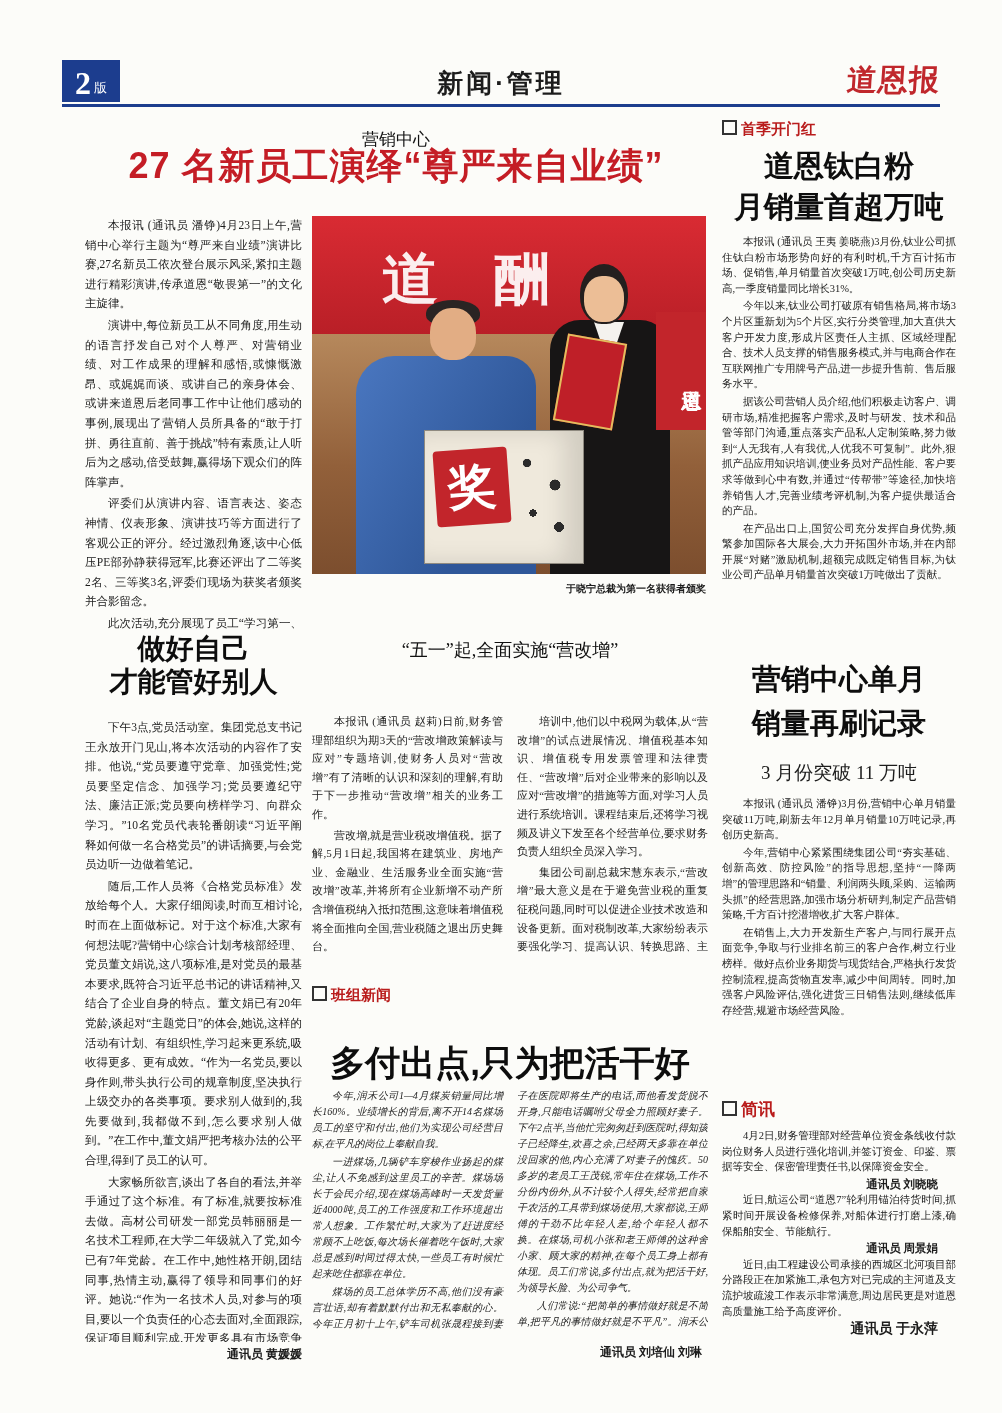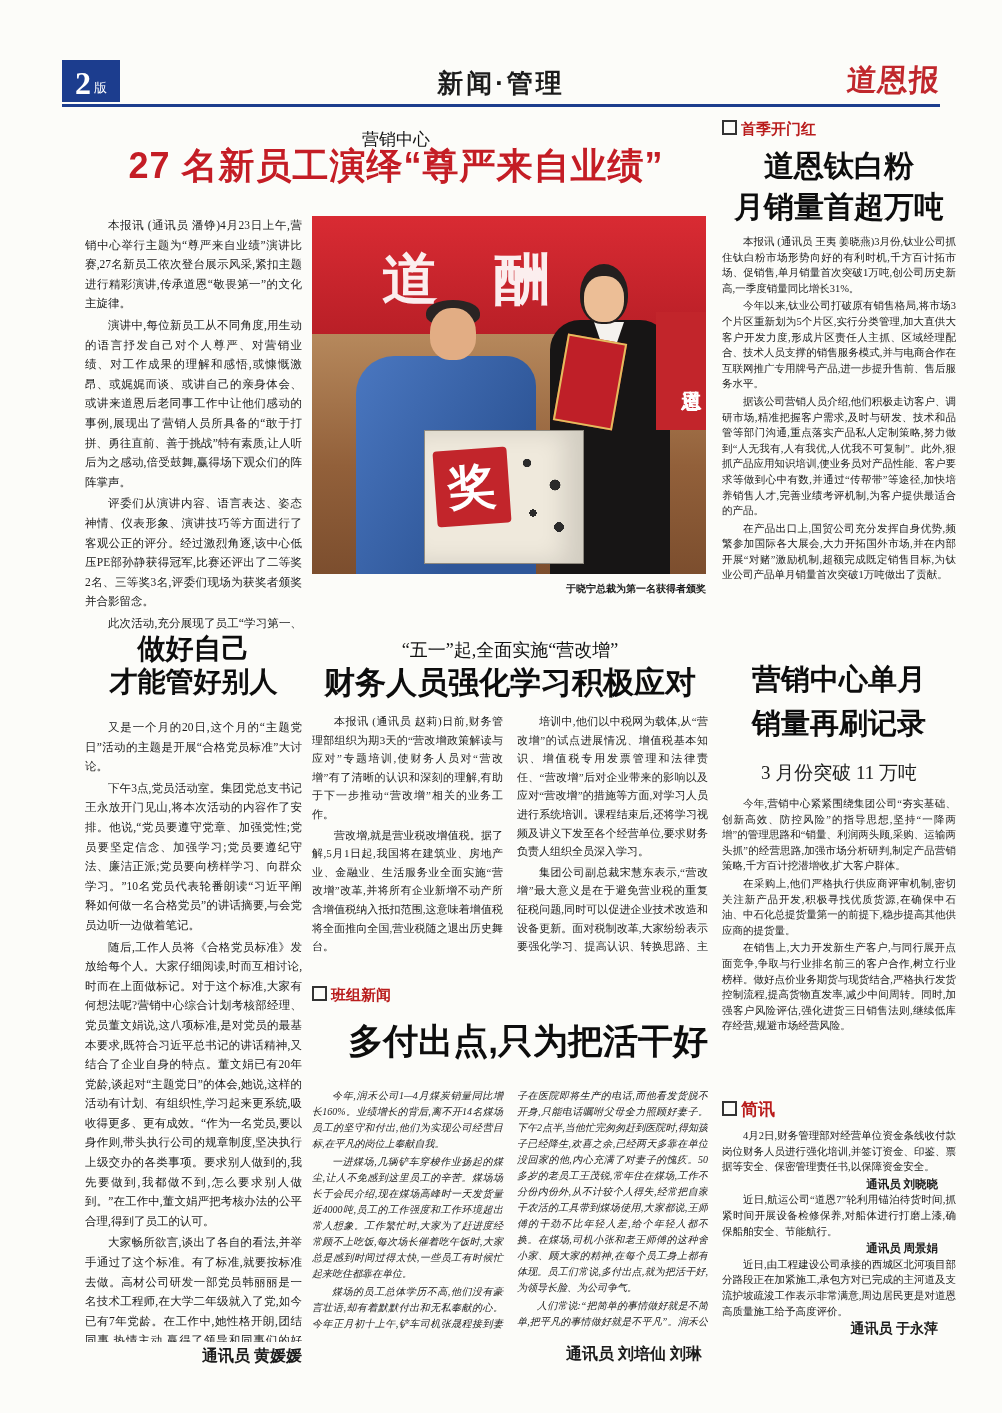--- a/index.html
+++ b/index.html
@@ -26,21 +26,21 @@
   .hl-main{font-size:36px;line-height:1.1;font-weight:bold;color:#c41d25;text-align:center;
            font-family:"Liberation Sans","DejaVu Sans",sans-serif;letter-spacing:1px;}
   .hl-blk{font-weight:bold;color:#0d0d0d;text-align:center;font-family:"Liberation Sans","DejaVu Sans",sans-serif;}
 
   
   .t-left{font-size:11.5px;line-height:19.6px;}
   .t-mid{font-size:11px;line-height:18.6px;}
   .t-coal{font-size:10px;line-height:16px;font-style:italic;}
   .t-right{font-size:10.5px;line-height:15.6px;}
   .cols2{column-count:2;column-gap:14px;}
-  .byline{font-weight:bold;text-align:right;font-size:16px;}
+  .byline{font-weight:bold;text-align:right;font-size:12px;}
   .clip{overflow:hidden;}
 
   
   .photo{left:312px;top:216px;width:394px;height:358px;background:linear-gradient(180deg,#caa06b 0%,#b4865a 35%,#92603a 70%,#7c4e2e 100%);overflow:hidden;}
   .ph-banner{position:absolute;left:0;top:0;width:100%;height:118px;
              background:linear-gradient(180deg,#d92b33,#b91f27);}
   .ph-banner-text{position:absolute;left:70px;top:26px;font-size:56px;color:rgba(255,255,255,.92);
                   letter-spacing:56px;font-weight:bold;font-family:Liberation Sans, sans-serif;white-space:nowrap;}
   .ph-sign{position:absolute;right:0;top:96px;width:50px;height:118px;background:#c2252b;
            color:#fff;writing-mode:vertical-rl;text-align:center;font-size:20px;font-weight:bold;padding-top:8px;box-sizing:border-box;}
@@ -106,41 +106,39 @@
       <div class="prize-dots"></div>
     </div>
   </div>
   <div class="abs caption">于晓宁总裁为第一名获得者颁奖</div>
 
   <div class="abs hl-blk" style="left:85px;top:632px;width:217px;font-size:28px;line-height:1.18;">
     <div>做好自己</div>
     <div>才能管好别人</div>
   </div>
   <div class="abs t-left clip" style="left:85px;top:718px;width:217px;height:624px;">
-    <p>又是一个月的20日,这个月的“主题党日”活动的主题是开展“合格党员标准”大讨论。</p>
     <p>下午3点,党员活动室。集团党总支书记王永放开门见山,将本次活动的内容作了安排。他说,“党员要遵守党章、加强党性;党员要坚定信念、加强学习;党员要遵纪守法、廉洁正派;党员要向榜样学习、向群众学习。”10名党员代表轮番朗读“习近平阐释如何做一名合格党员”的讲话摘要,与会党员边听一边做着笔记。</p>
     <p>随后,工作人员将《合格党员标准》发放给每个人。大家仔细阅读,时而互相讨论,时而在上面做标记。对于这个标准,大家有何想法呢?营销中心综合计划考核部经理、党员董文娟说,这八项标准,是对党员的最基本要求,既符合习近平总书记的讲话精神,又结合了企业自身的特点。董文娟已有20年党龄,谈起对“主题党日”的体会,她说,这样的活动有计划、有组织性,学习起来更系统,吸收得更多、更有成效。“作为一名党员,要以身作则,带头执行公司的规章制度,坚决执行上级交办的各类事项。要求别人做到的,我先要做到,我都做不到,怎么要求别人做到。”在工作中,董文娟严把考核办法的公平合理,得到了员工的认可。</p>
     <p>大家畅所欲言,谈出了各自的看法,并举手通过了这个标准。有了标准,就要按标准去做。高材公司研发一部党员韩丽丽是一名技术工程师,在大学二年级就入了党,如今已有7年党龄。在工作中,她性格开朗,团结同事,热情主动,赢得了领导和同事们的好评。她说:“作为一名技术人员,对参与的项目,要以一个负责任的心态去面对,全面跟踪,保证项目顺利完成,开发更多具有市场竞争力的产品。”</p>
 
   </div>
   <div class="abs byline" style="left:85px;top:1346px;width:217px;">通讯员 黄媛媛</div>
 
   <div class="abs kicker" style="left:312px;top:638px;width:396px;font-size:18px;">“五一”起,全面实施“营改增”</div>
-  <div class="abs hl-blk" style="left:312px;top:662px;width:396px;font-size:31px;">财务人员强化学习积极应对</div>
   <div class="abs t-mid cols2 clip" style="left:312px;top:712px;width:396px;height:246px;">
     <p>本报讯 (通讯员 赵莉)日前,财务管理部组织为期3天的“营改增政策解读与应对”专题培训,使财务人员对“营改增”有了清晰的认识和深刻的理解,有助于下一步推动“营改增”相关的业务工作。</p>
     <p>营改增,就是营业税改增值税。据了解,5月1日起,我国将在建筑业、房地产业、金融业、生活服务业全面实施“营改增”改革,并将所有企业新增不动产所含增值税纳入抵扣范围,这意味着增值税将全面推向全国,营业税随之退出历史舞台。</p>
     <p>培训中,他们以中税网为载体,从“营改增”的试点进展情况、增值税基本知识、增值税专用发票管理和法律责任、“营改增”后对企业带来的影响以及应对“营改增”的措施等方面,对学习人员进行系统培训。课程结束后,还将学习视频及讲义下发至各个经营单位,要求财务负责人组织全员深入学习。</p>
     <p>集团公司副总裁宋慧东表示,“营改增”最大意义是在于避免营业税的重复征税问题,同时可以促进企业技术改造和设备更新。面对税制改革,大家纷纷表示要强化学习、提高认识、转换思路、主动作为,积极应对“营改增”给企业造成的冲击和影响,高度重视税收风险管控,最大限度地降低税收风险和成本,使企业享受政策“红利”,为企业创造最大价值。</p>
   </div>
 
   <div class="abs kicker-sm" style="left:312px;top:986px;">
     <span class="sq"></span><span>班组新闻</span>
   </div>
-  <div class="abs hl-blk" style="left:312px;top:1018px;width:396px;font-size:35px;text-align:right;">多付出点,只为把活干好</div>
+  <div class="abs hl-blk" style="left:312px;top:1040px;width:396px;font-size:35px;">多付出点,只为把活干好</div>
   <div class="abs t-coal cols2 clip" style="left:312px;top:1088px;width:396px;height:252px;">
     <p>今年,润禾公司1—4月煤炭销量同比增长160%。业绩增长的背后,离不开14名煤场员工的坚守和付出,他们为实现公司经营目标,在平凡的岗位上奉献自我。</p>
     <p>一进煤场,几辆铲车穿梭作业扬起的煤尘,让人不免感到这里员工的辛苦。煤场场长于会民介绍,现在煤场高峰时一天发货量近4000吨,员工的工作强度和工作环境超出常人想象。工作繁忙时,大家为了赶进度经常顾不上吃饭,每次场长催着吃午饭时,大家总是感到时间过得太快,一些员工有时候忙起来吃住都靠在单位。</p>
     <p>煤场的员工总体学历不高,他们没有豪言壮语,却有着默默付出和无私奉献的心。今年正月初十上午,铲车司机张晟程接到妻子在医院即将生产的电话,而他看发货脱不开身,只能电话嘱咐父母全力照顾好妻子。下午2点半,当他忙完匆匆赶到医院时,得知孩子已经降生,欢喜之余,已经两天多靠在单位没回家的他,内心充满了对妻子的愧疚。50多岁的老员工王茂锐,常年住在煤场,工作不分份内份外,从不计较个人得失,经常把自家干农活的工具带到煤场使用,大家都说,王师傅的干劲不比年轻人差,给个年轻人都不换。在煤场,司机小张和老王师傅的这种舍小家、顾大家的精神,在每个员工身上都有体现。员工们常说,多付出点,就为把活干好,为领导长脸、为公司争气。</p>
     <p>人们常说:“把简单的事情做好就是不简单,把平凡的事情做好就是不平凡”。润禾公司煤场的员工正在用这种最朴实的信念,用勤劳和汗水实现着自身价值,为公司的发展壮大奉献着力量。</p>
   </div>
   <div class="abs byline" style="left:312px;top:1344px;width:390px;">通讯员 刘培仙 刘琳</div>
 
   <div class="abs kicker-sm" style="left:722px;top:120px;">
     <span class="sq"></span><span>首季开门红</span>
@@ -155,22 +153,22 @@
     <p>据该公司营销人员介绍,他们积极走访客户、调研市场,精准把握客户需求,及时与研发、技术和品管等部门沟通,重点落实产品私人定制策略,努力做到“人无我有,人有我优,人优我不可复制”。此外,狠抓产品应用知识培训,使业务员对产品性能、客户要求等做到心中有数,并通过“传帮带”等途径,加快培养销售人才,完善业绩考评机制,为客户提供最适合的产品。</p>
     <p>在产品出口上,国贸公司充分发挥自身优势,频繁参加国际各大展会,大力开拓国外市场,并在内部开展“对赌”激励机制,超额完成既定销售目标,为钛业公司产品单月销量首次突破1万吨做出了贡献。</p>
   </div>
 
   <div class="abs hl-blk" style="left:722px;top:658px;width:234px;font-size:29px;line-height:1.5;">
     <div>营销中心单月</div>
     <div>销量再刷记录</div>
   </div>
   <div class="abs" style="left:722px;top:760px;width:234px;font-size:19px;text-align:center;">3 月份突破 11 万吨</div>
   <div class="abs t-right clip" style="left:722px;top:796px;width:234px;height:292px;">
+    <p>本报讯 (通讯员 潘铮)3月份,营销中心单月销量突破11万吨,刷新去年12月单月销量10万吨记录,再创历史新高。</p>
     <p>今年,营销中心紧紧围绕集团公司“夯实基础、创新高效、防控风险”的指导思想,坚持“一降两增”的管理思路和“销量、利润两头顾,采购、运输两头抓”的经营思路,加强市场分析研判,制定产品营销策略,千方百计挖潜增收,扩大客户群体。</p>
-    <p>在采购上,他们严格执行供应商评审机制,密切关注新产品开发,积极寻找优质货源,在确保中石油、中石化总提货量第一的前提下,稳步提高其他供应商的提货量。</p>
     <p>在销售上,大力开发新生产客户,与同行展开点面竞争,争取与行业排名前三的客户合作,树立行业榜样。做好点价业务期货与现货结合,严格执行发货控制流程,提高货物直发率,减少中间周转。同时,加强客户风险评估,强化进货三日销售法则,继续低库存经营,规避市场经营风险。</p>
   </div>
 
   <div class="abs kicker-sm" style="left:722px;top:1098px;font-size:17px;">
     <span class="sq"></span><span>简讯</span>
   </div>
   <div class="abs t-right clip" style="left:722px;top:1128px;width:234px;height:272px;">
     <p>4月2日,财务管理部对经营单位资金条线收付款岗位财务人员进行强化培训,并签订资金、印鉴、票据等安全、保密管理责任书,以保障资金安全。</p>
     <div class="byline" style="padding-right:18px;font-size:11.5px;">通讯员 刘晓晓</div>
     <p>近日,航运公司“道恩7”轮利用锚泊待货时间,抓紧时间开展设备检修保养,对船体进行打磨上漆,确保船舶安全、节能航行。</p>

